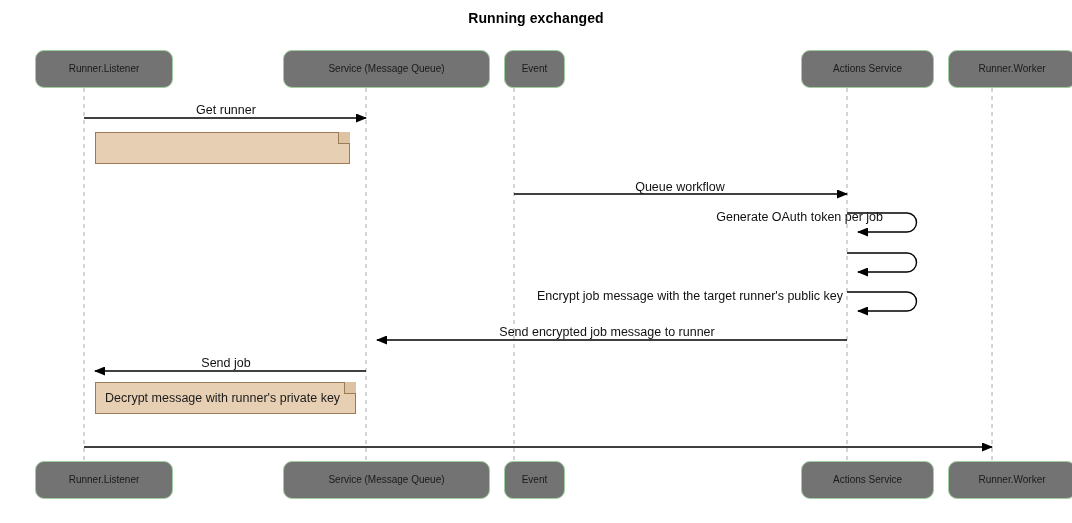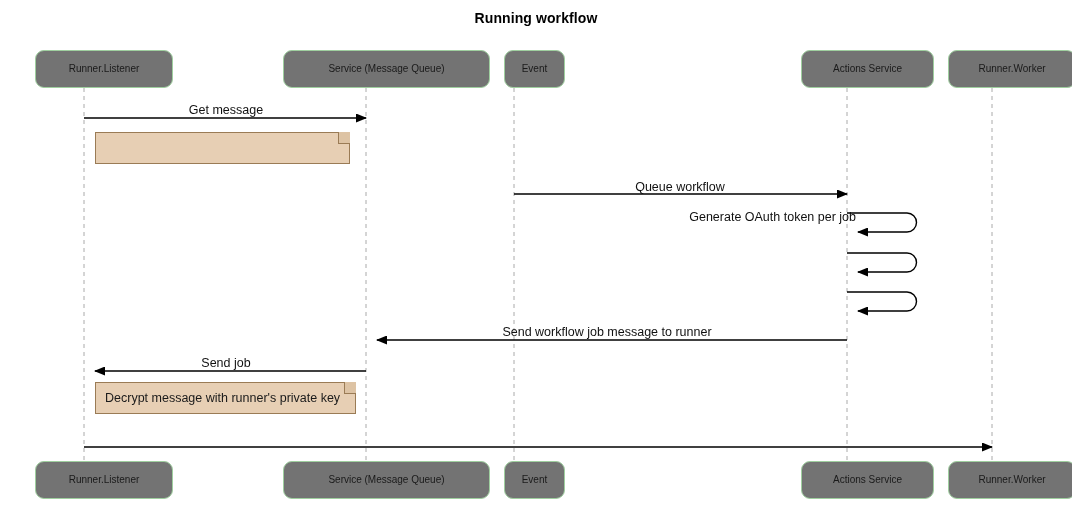--- a/index.html
+++ b/index.html
@@ -85,21 +85,21 @@
   .msg-label.right-anchored {
     transform: none;
     text-align: right;
   }
 </style>
 </head>
 <body>
 
 <div id="canvas">
 
-  <div class="diagram-title">Running workflow</div>
+  <div class="diagram-title">Running exchanged</div>
 
   <svg id="svg-layer" viewBox="0 0 1072 523" xmlns="http://www.w3.org/2000/svg">
     <defs>
       <marker id="arrowR" markerWidth="11" markerHeight="9" refX="10" refY="4.5" orient="auto" markerUnits="userSpaceOnUse">
         <path d="M0,0 L11,4.5 L0,9 z" fill="#000000"></path>
       </marker>
       <marker id="arrowL" markerWidth="11" markerHeight="9" refX="10" refY="4.5" orient="auto" markerUnits="userSpaceOnUse">
         <path d="M0,0 L11,4.5 L0,9 z" fill="#000000"></path>
       </marker>
     </defs>
@@ -135,19 +135,20 @@
   <div class="participant" style="left:928px; top:461px; width:128px;">Runner.Worker</div>
 
   <div class="note" style="left:95px; top:132px; width:255px;">
     <span class="fold"></span>
   </div>
   <div class="note" style="left:95px; top:382px; width:261px;">
     <span>Decrypt message with runner's private key</span>
     <span class="fold"></span>
   </div>
 
-  <div class="msg-label" style="left:226px; top:103px;">Get message</div>
+  <div class="msg-label" style="left:226px; top:103px;">Get runner</div>
   <div class="msg-label" style="left:680px; top:180px;text-align:right;">Queue workflow</div>
-  <div class="msg-label right-anchored" style="left:13px; width:843px; top:210px;">Generate OAuth token per job</div>
-  <div class="msg-label" style="left:607px; top:325px;">Send workflow job message to runner</div>
+  <div class="msg-label right-anchored" style="left:0px; width:843px; top:210px;padding-left:40px;">Generate OAuth token per job</div>
+  <div class="msg-label right-anchored" style="left:0px; width:843px; top:289px;">Encrypt job message with the target runner's public key</div>
+  <div class="msg-label" style="left:607px; top:325px;">Send encrypted job message to runner</div>
   <div class="msg-label" style="left:226px; top:356px;">Send job</div>
 
 </div>
 
 </body></html>

